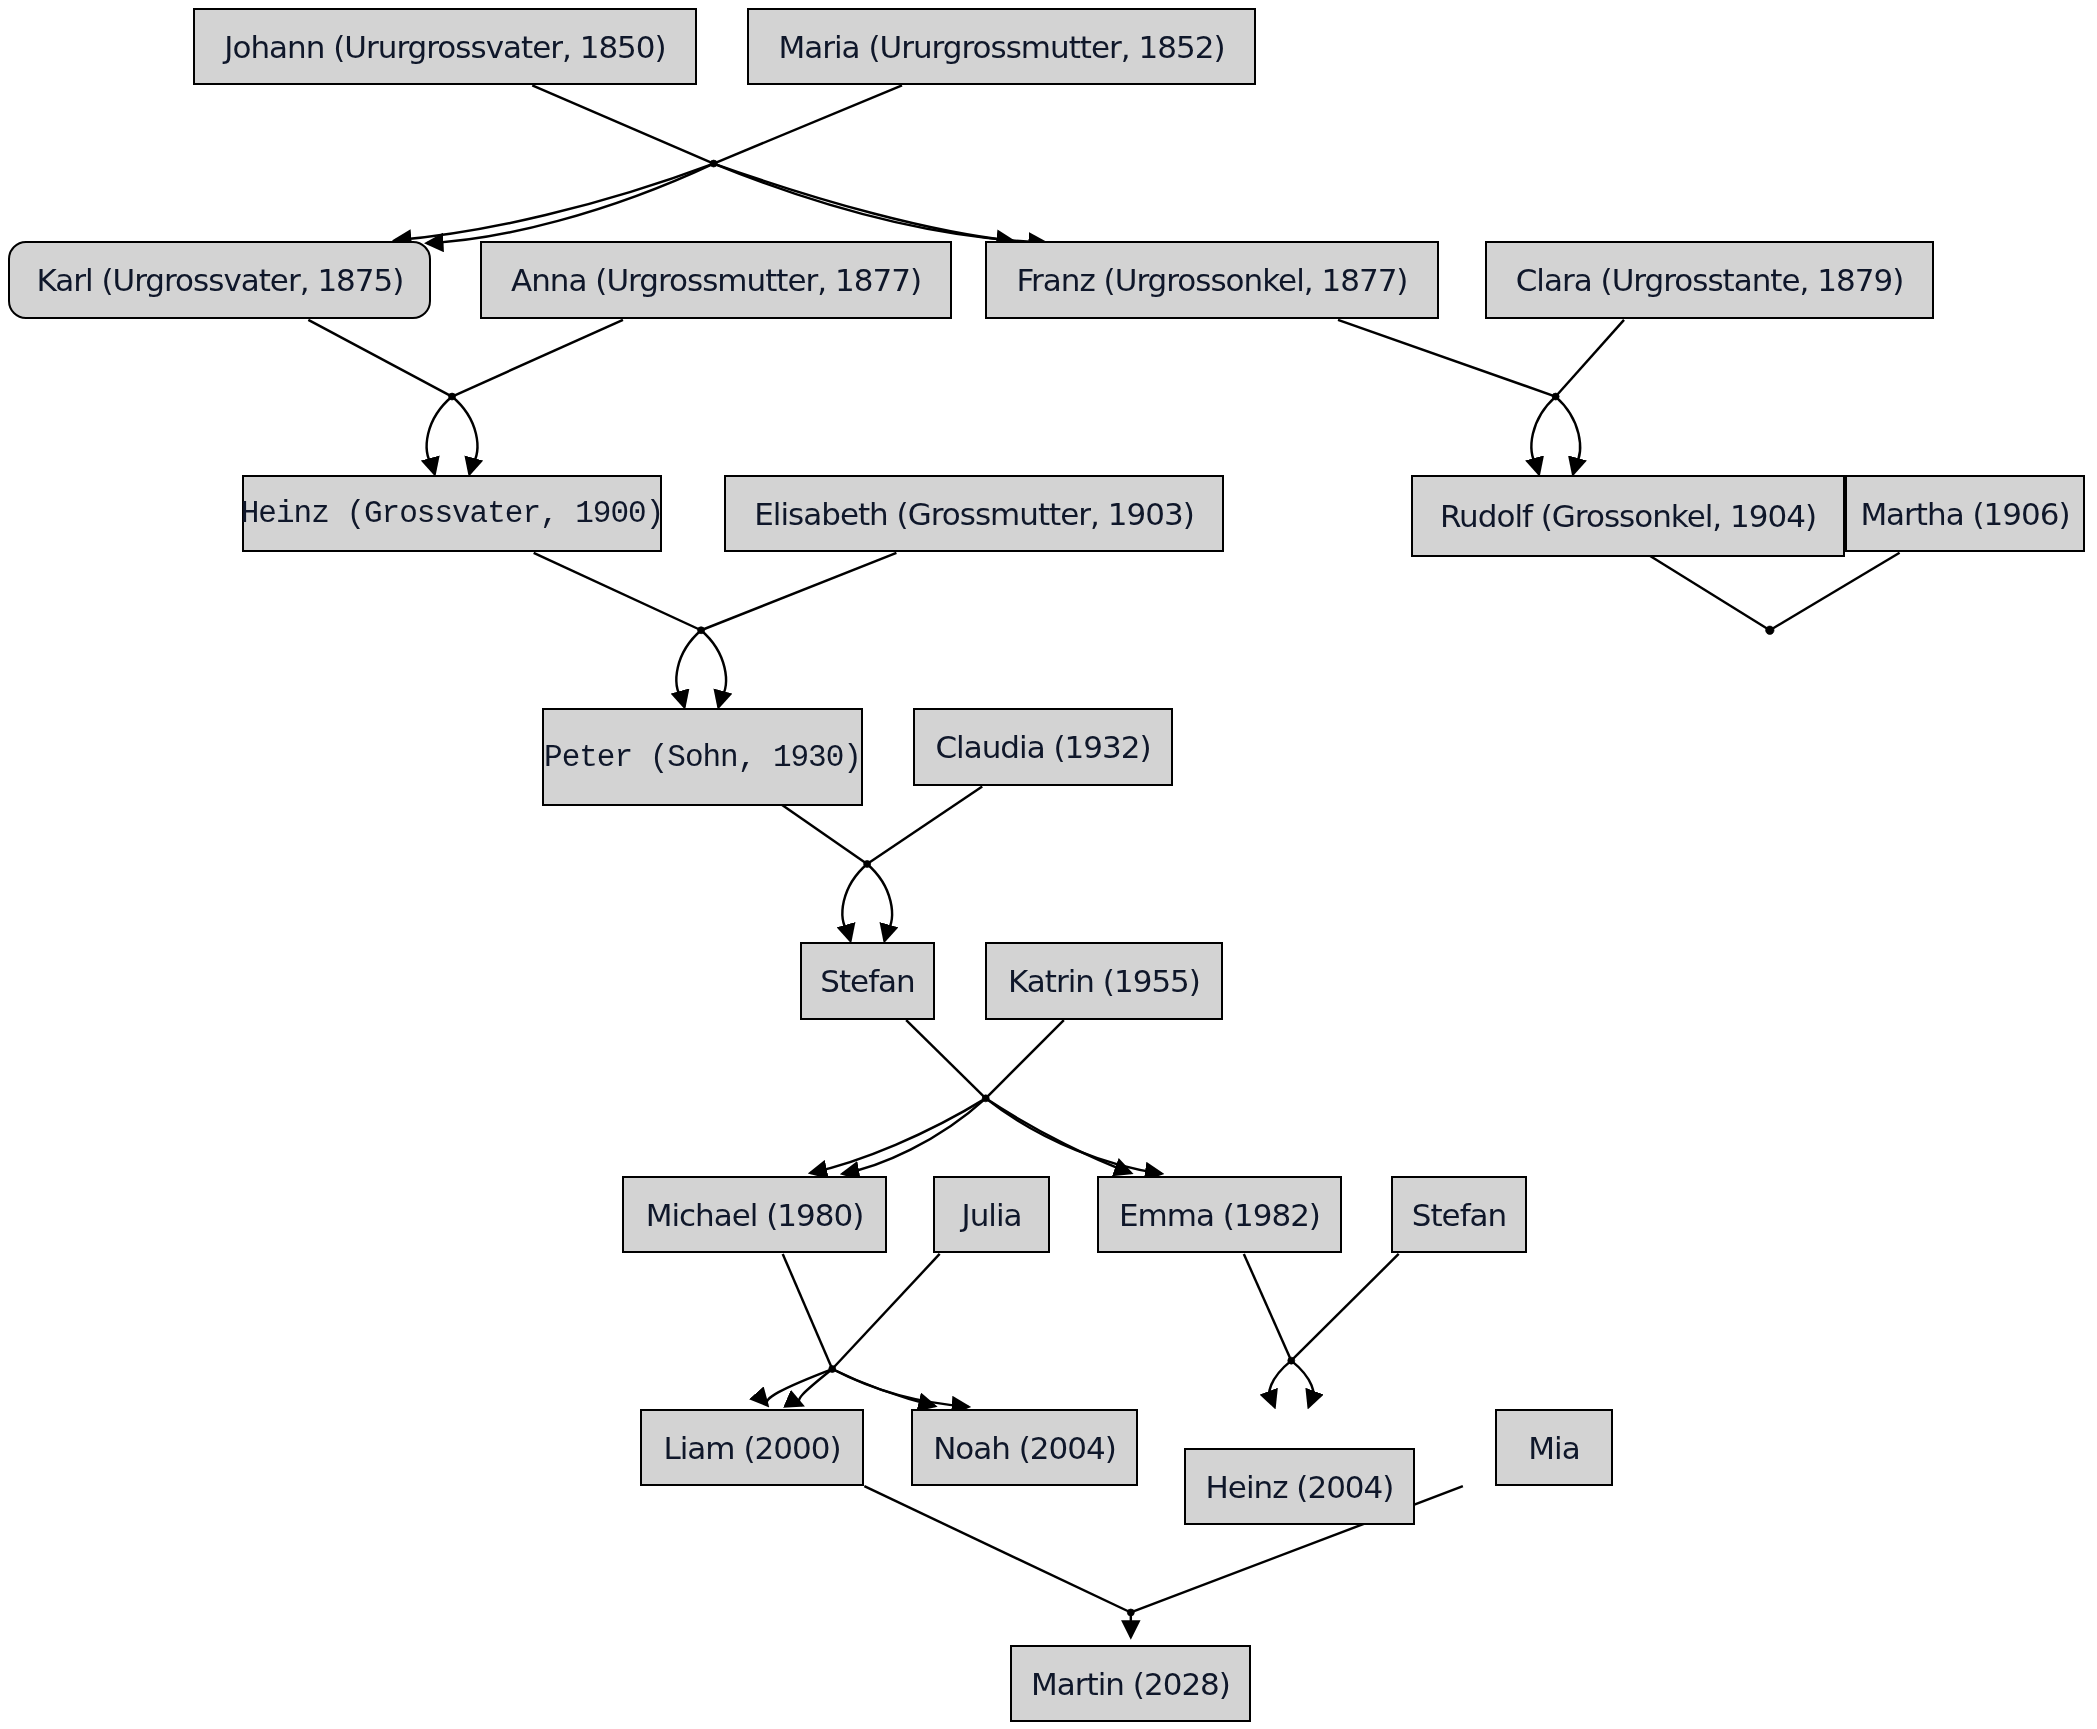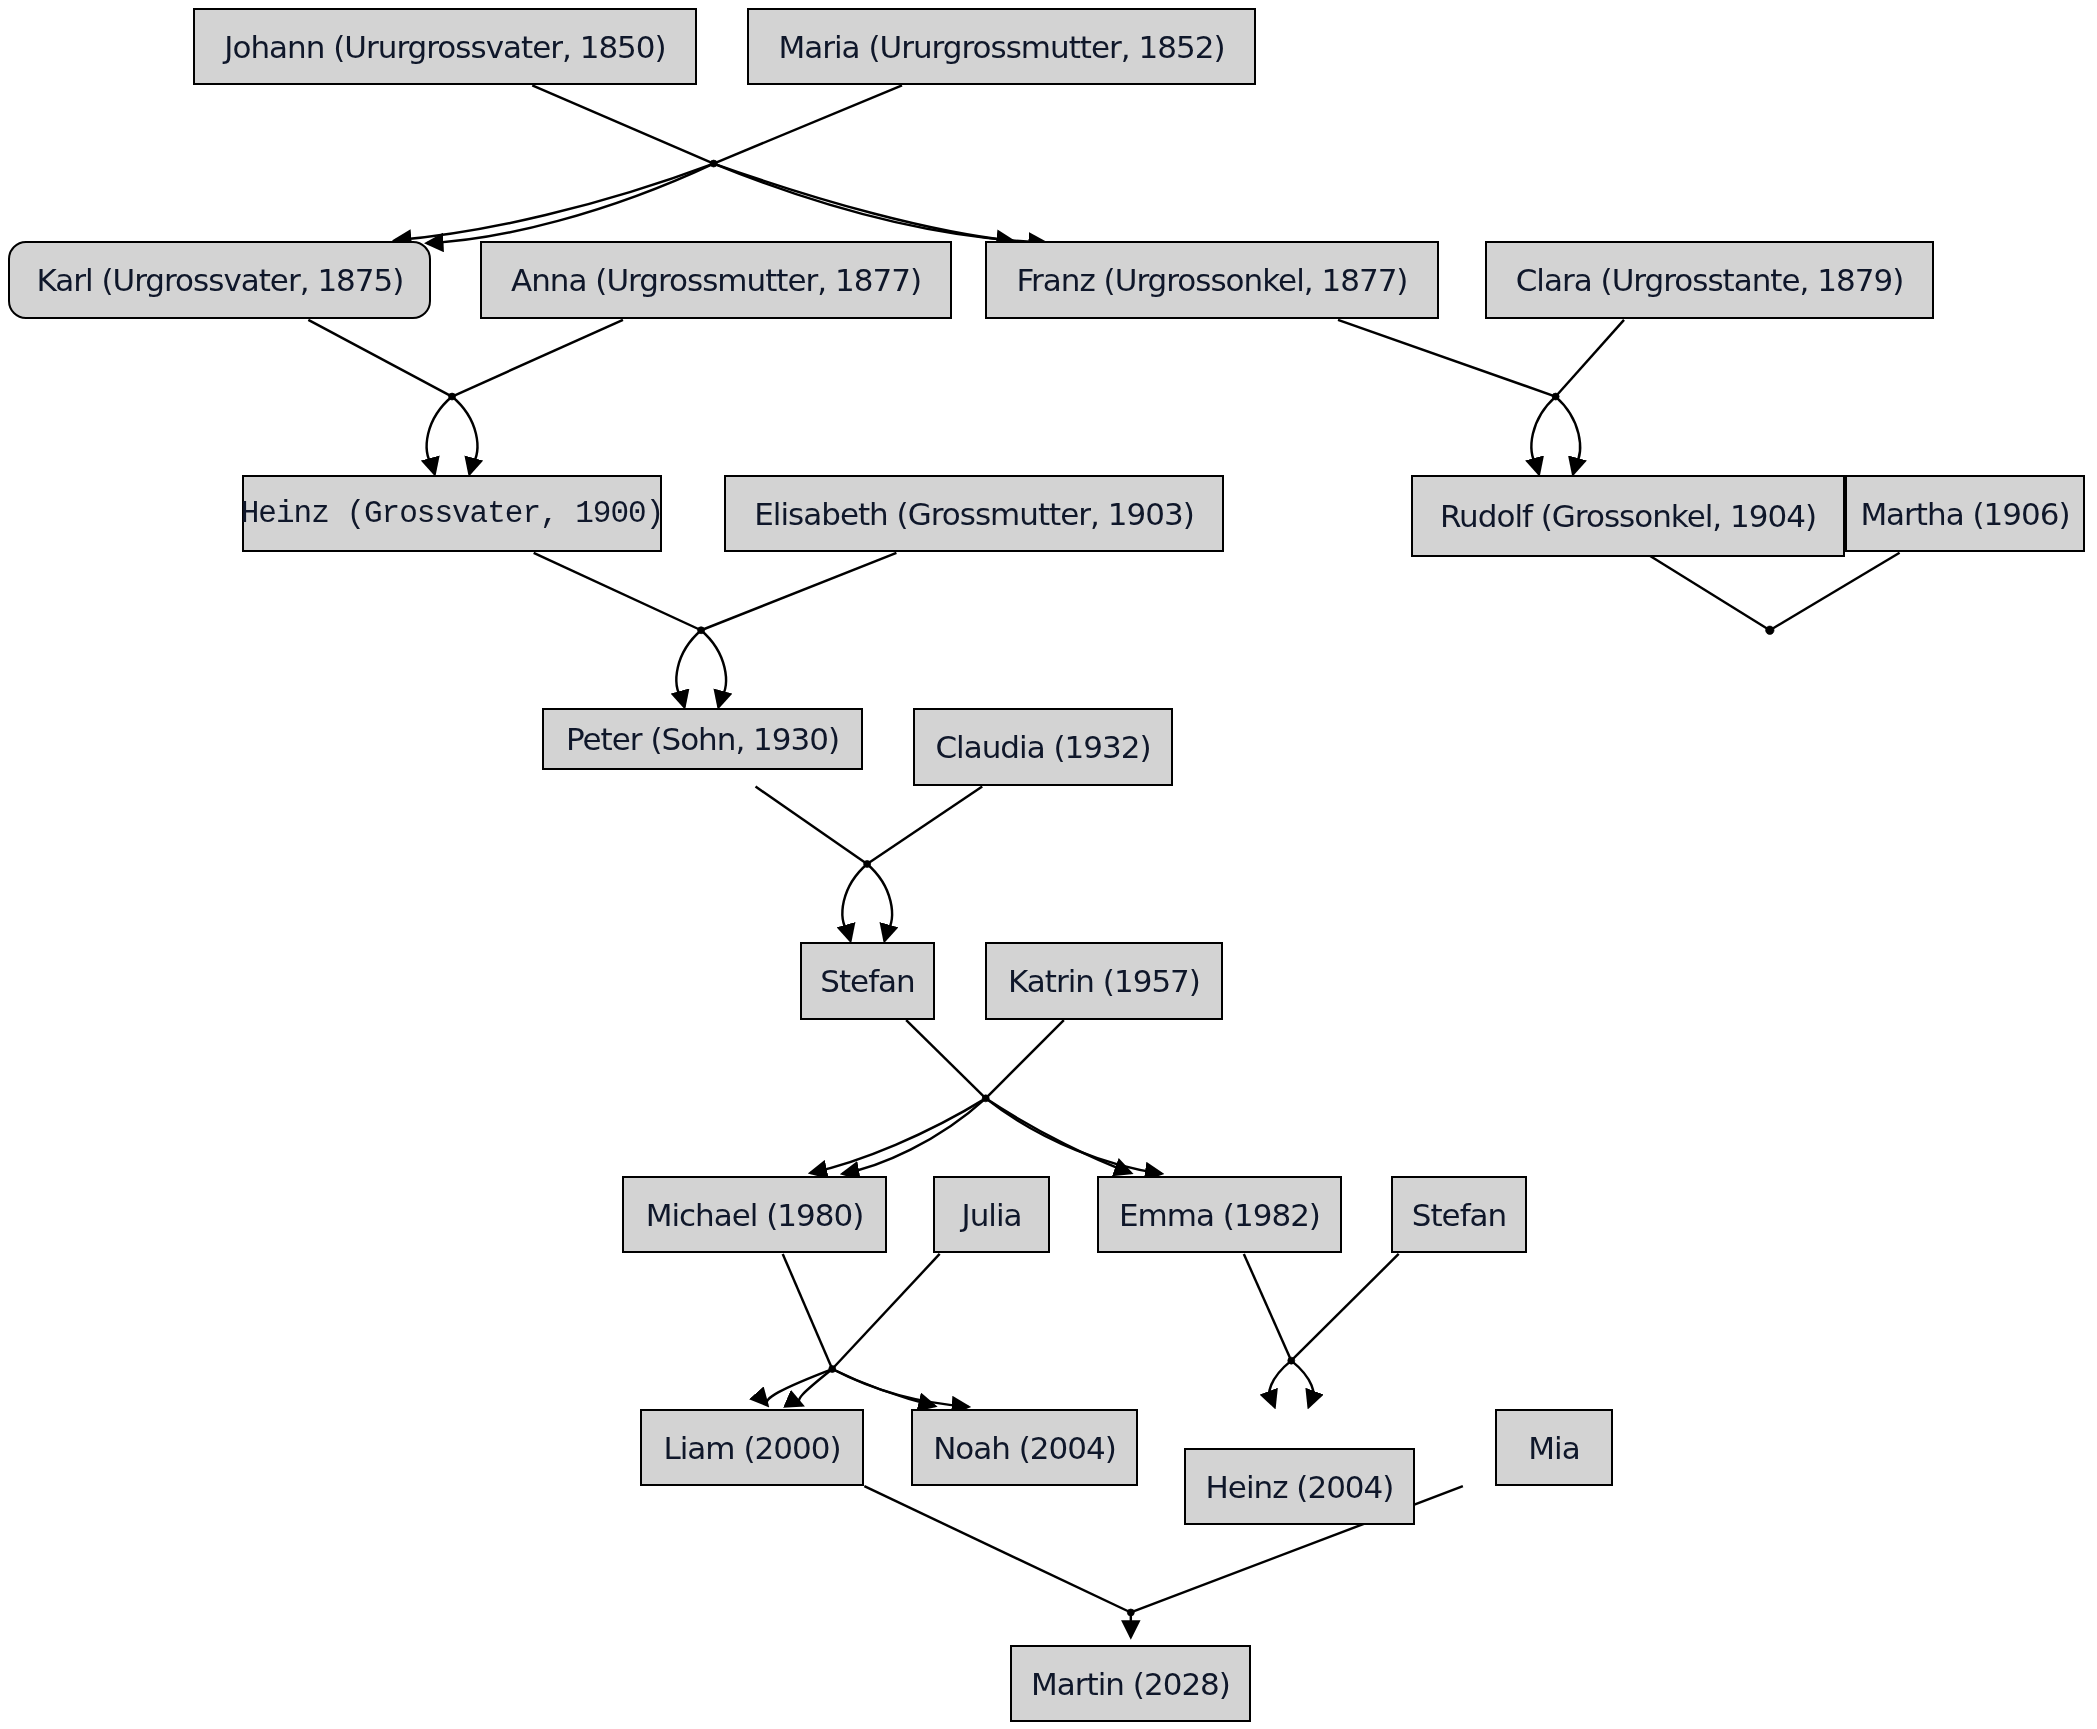--- a/index.html
+++ b/index.html
@@ -96,25 +96,25 @@
   <div class="node" style="left:8.4px;top:241px;width:423px;height:78px;border-radius:18px;">Karl (Urgrossvater, 1875)</div>
   <div class="node" style="left:480px;top:241px;width:472px;height:78px;">Anna (Urgrossmutter, 1877)</div>
   <div class="node" style="left:985px;top:241px;width:454px;height:78px;">Franz (Urgrossonkel, 1877)</div>
   <div class="node" style="left:1485px;top:241px;width:449px;height:78px;">Clara (Urgrosstante, 1879)</div>
 
   <div class="node" style="left:242px;top:475px;width:420px;height:77px;font-family:Liberation Mono, monospace;">Heinz (Grossvater, 1900)</div>
   <div class="node" style="left:712px;top:475px;width:500px;height:77px;margin-left:12px;">Elisabeth (Grossmutter, 1903)</div>
   <div class="node" style="left:1363px;top:475px;width:434px;height:82px;margin-left:48px;">Rudolf (Grossonkel, 1904)</div>
   <div class="node" style="left:1845px;top:475px;width:240px;height:77px;">Martha (1906)</div>
 
-  <div class="node" style="left:542px;top:708px;width:321px;height:62px;">Peter (Sohn, 1930)</div>
+  <div class="node" style="left:542px;top:708px;width:321px;height:98px;font-family:Liberation Mono, monospace;">Peter (Sohn, 1930)</div>
   <div class="node" style="left:913px;top:708px;width:260px;height:78px;">Claudia (1932)</div>
 
   <div class="node" style="left:800px;top:942px;width:135px;height:78px;">Stefan</div>
-  <div class="node" style="left:985px;top:942px;width:238px;height:78px;">Katrin (1957)</div>
+  <div class="node" style="left:985px;top:942px;width:238px;height:78px;">Katrin (1955)</div>
 
   <div class="node" style="left:622px;top:1176px;width:265px;height:77px;">Michael (1980)</div>
   <div class="node" style="left:933px;top:1176px;width:117px;height:77px;">Julia</div>
   <div class="node" style="left:1097px;top:1176px;width:245px;height:77px;">Emma (1982)</div>
   <div class="node" style="left:1391px;top:1176px;width:136px;height:77px;">Stefan</div>
 
   <div class="node" style="left:640px;top:1409px;width:224px;height:77px;">Liam (2000)</div>
   <div class="node" style="left:911px;top:1409px;width:227px;height:77px;">Noah (2004)</div>
   <div class="node" style="left:1184px;top:1448px;width:231px;height:77px;">Heinz (2004)</div>
   <div class="node" style="left:1462px;top:1409px;width:118px;height:77px;margin-left:33px;">Mia</div>

